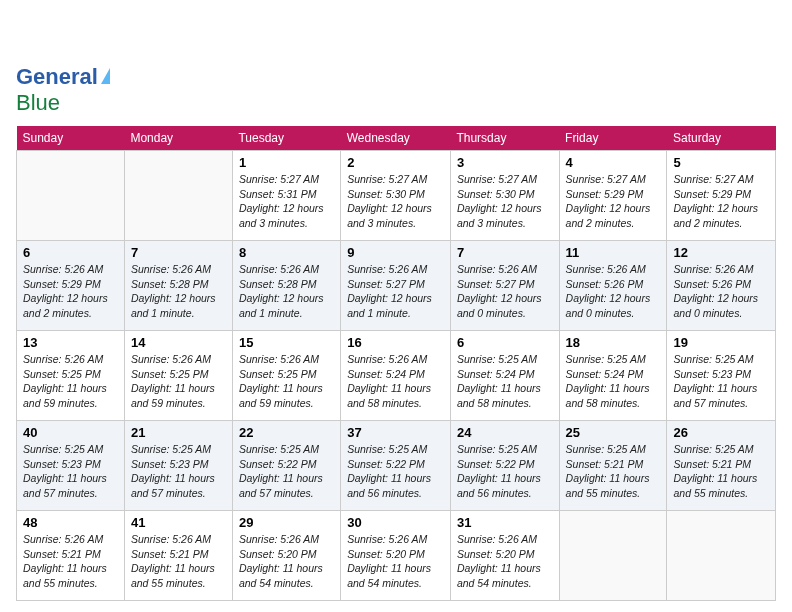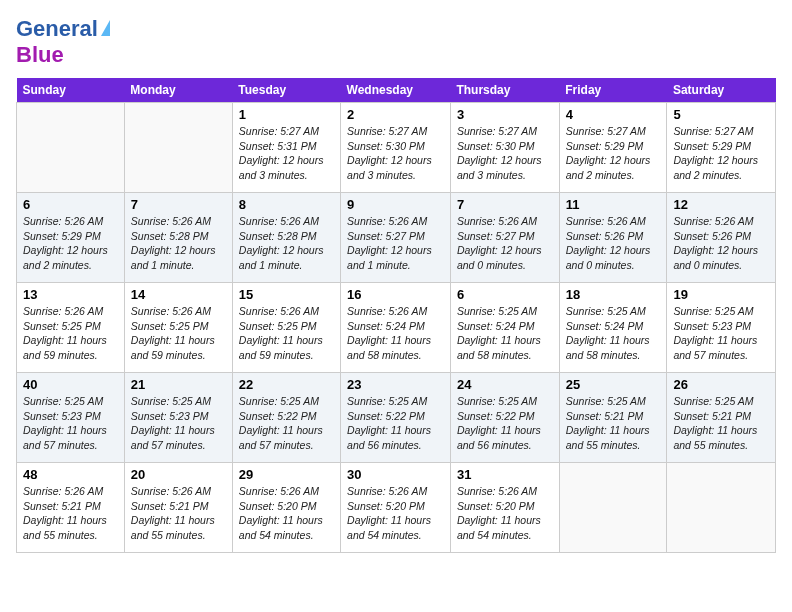--- a/index.html
+++ b/index.html
@@ -17,45 +17,46 @@
       margin-bottom: 10px;
     }
     .logo {
       display: flex;
       flex-direction: column;
       align-items: flex-start;
     }
     .logo-row {
       display: flex;
       align-items: center;
+      margin-top: 48px;
     }
     .title-area {
       text-align: right;
     }
     .month-title {
       font-size: 36px;
       font-weight: bold;
       color: #222;
     }
     .location-title {
       font-size: 15px;
       color: #444;
     }
     table {
       width: 100%;
       border-collapse: collapse;
       font-size: 11px;
     }
     thead tr th {
-      background: #6d28d9;
+      background: #be185d;
       color: #fff;
       text-align: left;
       padding: 5px 6px;
       font-size: 12px;
-      font-weight: bold;
+      font-weight: normal;
     }
     tbody tr td {
       border: 1px solid #ccc;
       vertical-align: top;
       padding: 4px 6px;
       min-height: 80px;
       height: 90px;
       width: 113px;
     }
     tbody tr:nth-child(odd) td {
@@ -83,21 +84,21 @@
 </head>
 <body>
 
 <div class="header">
   <div class="logo">
     <div class="logo-row">
       <span style="font-size:22px;font-weight:bold;color:#2a5ca8;">General</span>
       <span style="display:inline-block;margin-left:3px;width:0;height:0;border-left:9px solid transparent;border-right:0px solid transparent;border-bottom:16px solid #5bb8f5;vertical-align:middle;margin-bottom:2px;"></span>
     </div>
     <div>
-      <span style="font-size:22px;font-weight:bold;color:#a21caf;">Blue</span>
+      <span style="font-size:22px;font-weight:normal;color:#15803d;">Blue</span>
     </div>
   </div>
   <div class="title-area">
     <div class="month-title"></div>
     <div class="location-title"></div>
   </div>
 </div>
 
 <table>
   <thead>
@@ -247,21 +248,21 @@
 Sunset: 5:23 PM
 Daylight: 11 hours and 57 minutes.</div>
         </td>
         <td>
           <span class="day-number">22</span>
           <div class="day-info" style="white-space: pre-line;">Sunrise: 5:25 AM
 Sunset: 5:22 PM
 Daylight: 11 hours and 57 minutes.</div>
         </td>
         <td>
-          <span class="day-number">23</span>
+          <span class="day-number">37</span>
           <div class="day-info" style="white-space: pre-line;">Sunrise: 5:25 AM
 Sunset: 5:22 PM
 Daylight: 11 hours and 56 minutes.</div>
         </td>
         <td>
           <span class="day-number">24</span>
           <div class="day-info" style="white-space: pre-line;">Sunrise: 5:25 AM
 Sunset: 5:22 PM
 Daylight: 11 hours and 56 minutes.</div>
         </td>
@@ -279,21 +280,21 @@
         </td>
       </tr>
       <tr>
         <td>
           <span class="day-number">48</span>
           <div class="day-info" style="white-space: pre-line;">Sunrise: 5:26 AM
 Sunset: 5:21 PM
 Daylight: 11 hours and 55 minutes.</div>
         </td>
         <td>
-          <span class="day-number">20</span>
+          <span class="day-number">41</span>
           <div class="day-info" style="white-space: pre-line;">Sunrise: 5:26 AM
 Sunset: 5:21 PM
 Daylight: 11 hours and 55 minutes.</div>
         </td>
         <td>
           <span class="day-number">29</span>
           <div class="day-info" style="white-space: pre-line;">Sunrise: 5:26 AM
 Sunset: 5:20 PM
 Daylight: 11 hours and 54 minutes.</div>
         </td>

